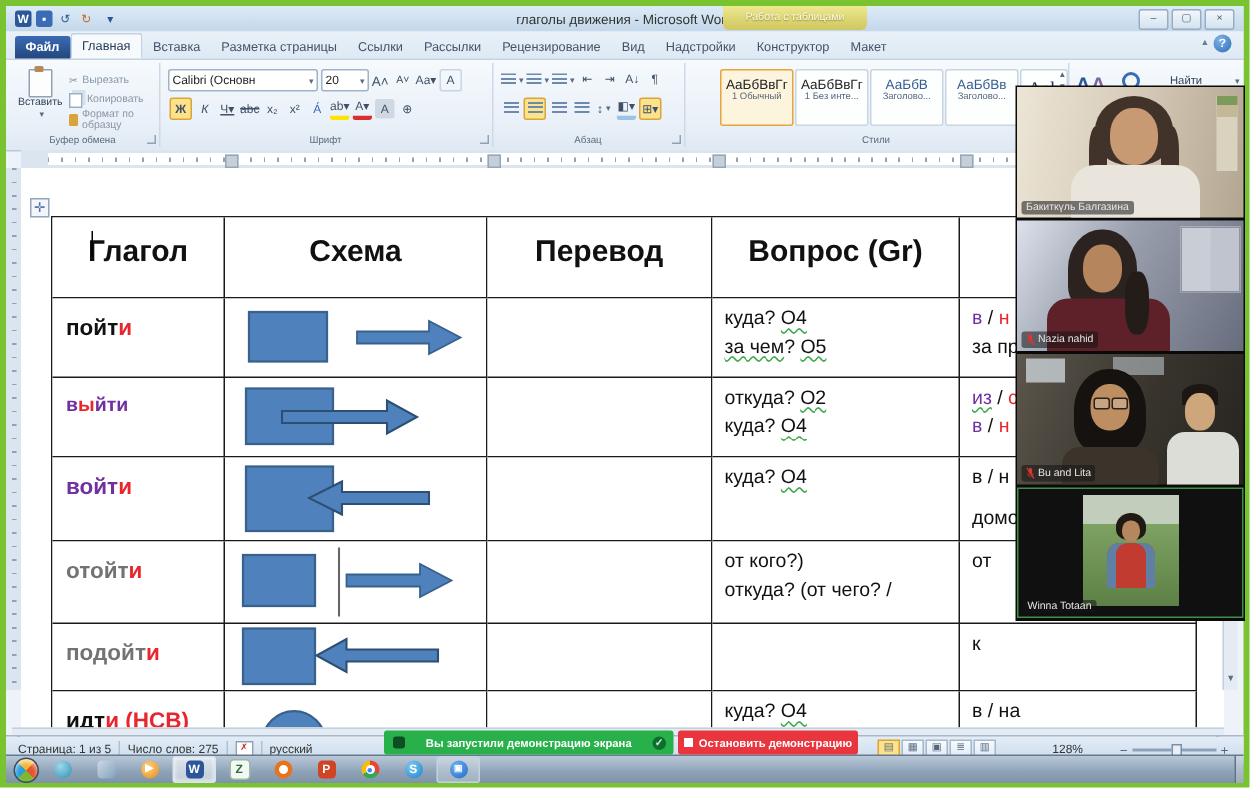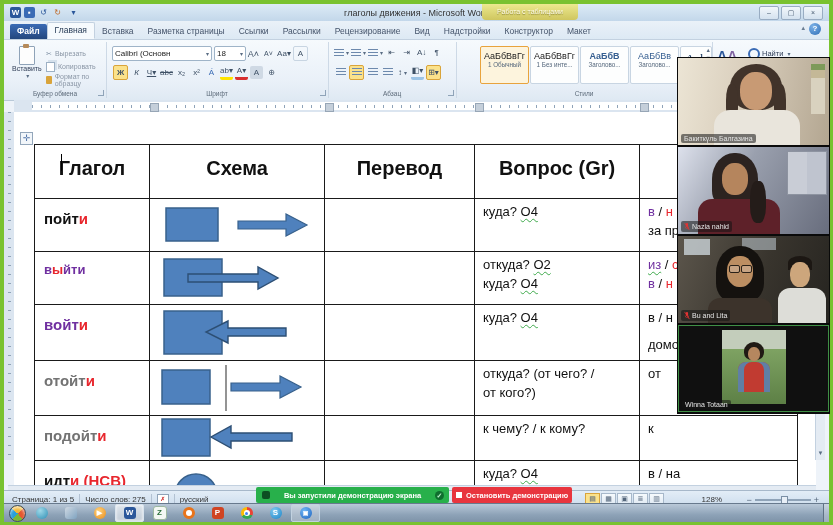--- a/index.html
+++ b/index.html
@@ -49,24 +49,24 @@
     border:1px solid #9fb4c8;height:13px;font-size:8px;color:#222;padding:0 2px;border-radius:2px;}
   .caret{font-size:6px;color:#5a6d84;margin-left:2px;}
   .bigbtn{position:absolute;display:flex;flex-direction:column;align-items:center;font-size:7px;color:#33415a;}
   .clip-ic{width:14px;height:17px;background:#fdfdfd;border:1px solid #8fa3b8;border-radius:1px;position:relative;}
   .clip-ic:before{content:"";position:absolute;left:3px;top:-3px;width:6px;height:4px;background:#b58a5a;border-radius:1px;}
   .smallrow{display:flex;align-items:center;gap:3px;font-size:7px;color:#8b97a6;height:13px;}
   .stylecard{position:absolute;top:4px;width:47px;height:36px;background:#fdfefe;border:1px solid #c8d5e2;
     border-radius:2px;text-align:center;overflow:hidden;}
   .stylecard.sel{border:1px solid #e8a33d;background:#fdf4dd;}
   .stylecard .prev{font-size:9px;color:#222;margin-top:4px;}
-  .stylecard .prev.blue{color:#365f91;font-weight:bold;}
+  .stylecard .prev.blue{color:#365f91;font-weight:normal;}
   .stylecard .prev.big{font-size:13px;color:#17365d;font-family:"Liberation Serif",serif;}
   .stylecard .nm{font-size:6.3px;color:#55677c;}
-  .findrow{display:flex;align-items:center;gap:2px;font-size:7.5px;color:#33415a;height:13px;}
+  .findrow{display:flex;align-items:center;gap:20px;font-size:7.5px;color:#33415a;height:13px;}
 
   
   .ruler-h{position:absolute;left:10px;top:96px;right:0;height:12px;background:#dbe5f0;}
   .ruler-page{position:absolute;left:18px;top:2px;bottom:2px;width:782px;background:#fff;
      background-image:repeating-linear-gradient(90deg,#8fa3b8 0 1px,transparent 1px 9px);
      background-size:100% 3px;background-repeat:no-repeat;background-position:0 3px;}
   .colmark{position:absolute;top:1px;width:7px;height:7px;background:#c5cfda;border:1px solid #97a6b6;}
   .ruler-v{position:absolute;left:0;top:108px;width:10px;bottom:44px;background:#dbe5f0;
      background-image:repeating-linear-gradient(#8fa3b8 0 1px,transparent 1px 9px);
      background-size:3px 100%;background-repeat:no-repeat;background-position:4px 0;}
@@ -203,21 +203,21 @@
         <div class="launcher"></div>
       </div>
 
       <div class="grp" style="left:102px;width:222px;">
         <div class="abs" style="left:6px;top:4px;display:flex;align-items:center;">
           <div class="combo" style="width:94px;">
             <span>Calibri (Основн</span>
               <span class="caret">▾</span>
           </div>
           <div class="combo" style="width:26px;margin-left:2px;">
-            <span>18</span>
+            <span>20</span>
               <span class="caret">▾</span>
           </div>
           <span class="ic" style="font-size:9px;">А˄</span>
           <span class="ic" style="font-size:7px;">А˅</span>
           <span class="ic">Аа▾</span>
           <span class="ic" style="border:1px solid #c8d5e2;">А</span>
         </div>
         <div class="abs" style="left:6px;top:22px;display:flex;align-items:center;">
           <span class="ic sel" style="font-weight:bold;">Ж</span>
           <span class="ic" style="font-style:italic;">К</span>
@@ -348,20 +348,21 @@
         <div class="cell verb"><span class="seg blk">пойт</span><span class="seg red">и</span></div>
         <div class="cell schemacell">
           <svg width="165" height="44" viewBox="0 0 165 44">
             <rect x="12" y="5" width="52" height="33" fill="#4f81bd" stroke="#38618c" stroke-width="1.5"></rect>
             <polygon points="84,18 132,18 132,11 153,22 132,33 132,26 84,26" fill="#4f81bd" stroke="#38618c" stroke-width="1.2"></polygon>
           </svg>
         </div>
         <div class="cell"></div>
         <div class="cell">
           <div><span class="seg blk">куда? </span><span class="seg blk wavy">О4</span></div>
+          <div><span class="seg blk wavy">за чем</span><span class="seg blk">? </span><span class="seg blk wavy">О5</span></div>
         </div>
         <div class="cell">
           <div><span class="seg purple">в</span><span class="seg blk"> / </span><span class="seg red">н</span></div>
           <div><span class="seg blk">за пр</span></div>
         </div>
 
         <div class="cell verb" style="font-size:13px;"><span class="seg purple">в</span><span class="seg red">ы</span><span class="seg purple">йти</span></div>
         <div class="cell schemacell">
           <svg width="165" height="46" viewBox="0 0 165 46">
             <rect x="10" y="4" width="58" height="37" fill="#4f81bd" stroke="#38618c" stroke-width="1.5"></rect>
@@ -397,37 +398,36 @@
         <div class="cell verb"><span class="seg green">отойт</span><span class="seg red">и</span></div>
         <div class="cell schemacell">
           <svg width="165" height="48" viewBox="0 0 165 48">
             <rect x="8" y="6" width="48" height="34" fill="#4f81bd" stroke="#38618c" stroke-width="1.5"></rect>
             <line x1="72" y1="1" x2="72" y2="47" stroke="#666" stroke-width="1.4"></line>
             <polygon points="77,19 126,19 126,12 147,23 126,34 126,27 77,27" fill="#4f81bd" stroke="#38618c" stroke-width="1.2"></polygon>
           </svg>
         </div>
         <div class="cell"></div>
         <div class="cell">
+          <div><span class="seg blk">от кого?)</span></div>
           <div><span class="seg blk">откуда? (от чего? /</span></div>
-          <div><span class="seg blk">от кого?)</span></div>
         </div>
         <div class="cell">
           <div><span class="seg blk">от</span></div>
         </div>
 
         <div class="cell verb"><span class="seg green">подойт</span><span class="seg red">и</span></div>
         <div class="cell schemacell">
           <svg width="165" height="42" viewBox="0 0 165 42">
             <rect x="8" y="2" width="48" height="37" fill="#4f81bd" stroke="#38618c" stroke-width="1.5"></rect>
             <polygon points="138,16 77,16 77,9 57,20 77,31 77,24 138,24" fill="#4f81bd" stroke="#2d4f74" stroke-width="1.4"></polygon>
           </svg>
         </div>
         <div class="cell"></div>
         <div class="cell">
-          <div><span class="seg blk">к чему? / к кому?</span></div>
         </div>
         <div class="cell">
           <div><span class="seg blk">к</span></div>
         </div>
 
         <div class="cell verb"><span class="seg blk">идт</span><span class="seg red">и (НСВ)</span></div>
         <div class="cell schemacell">
           <svg width="165" height="39" viewBox="0 0 165 39">
             <circle cx="42" cy="34" r="21" fill="#4f81bd" stroke="#38618c" stroke-width="1.5"></circle>
           </svg>

